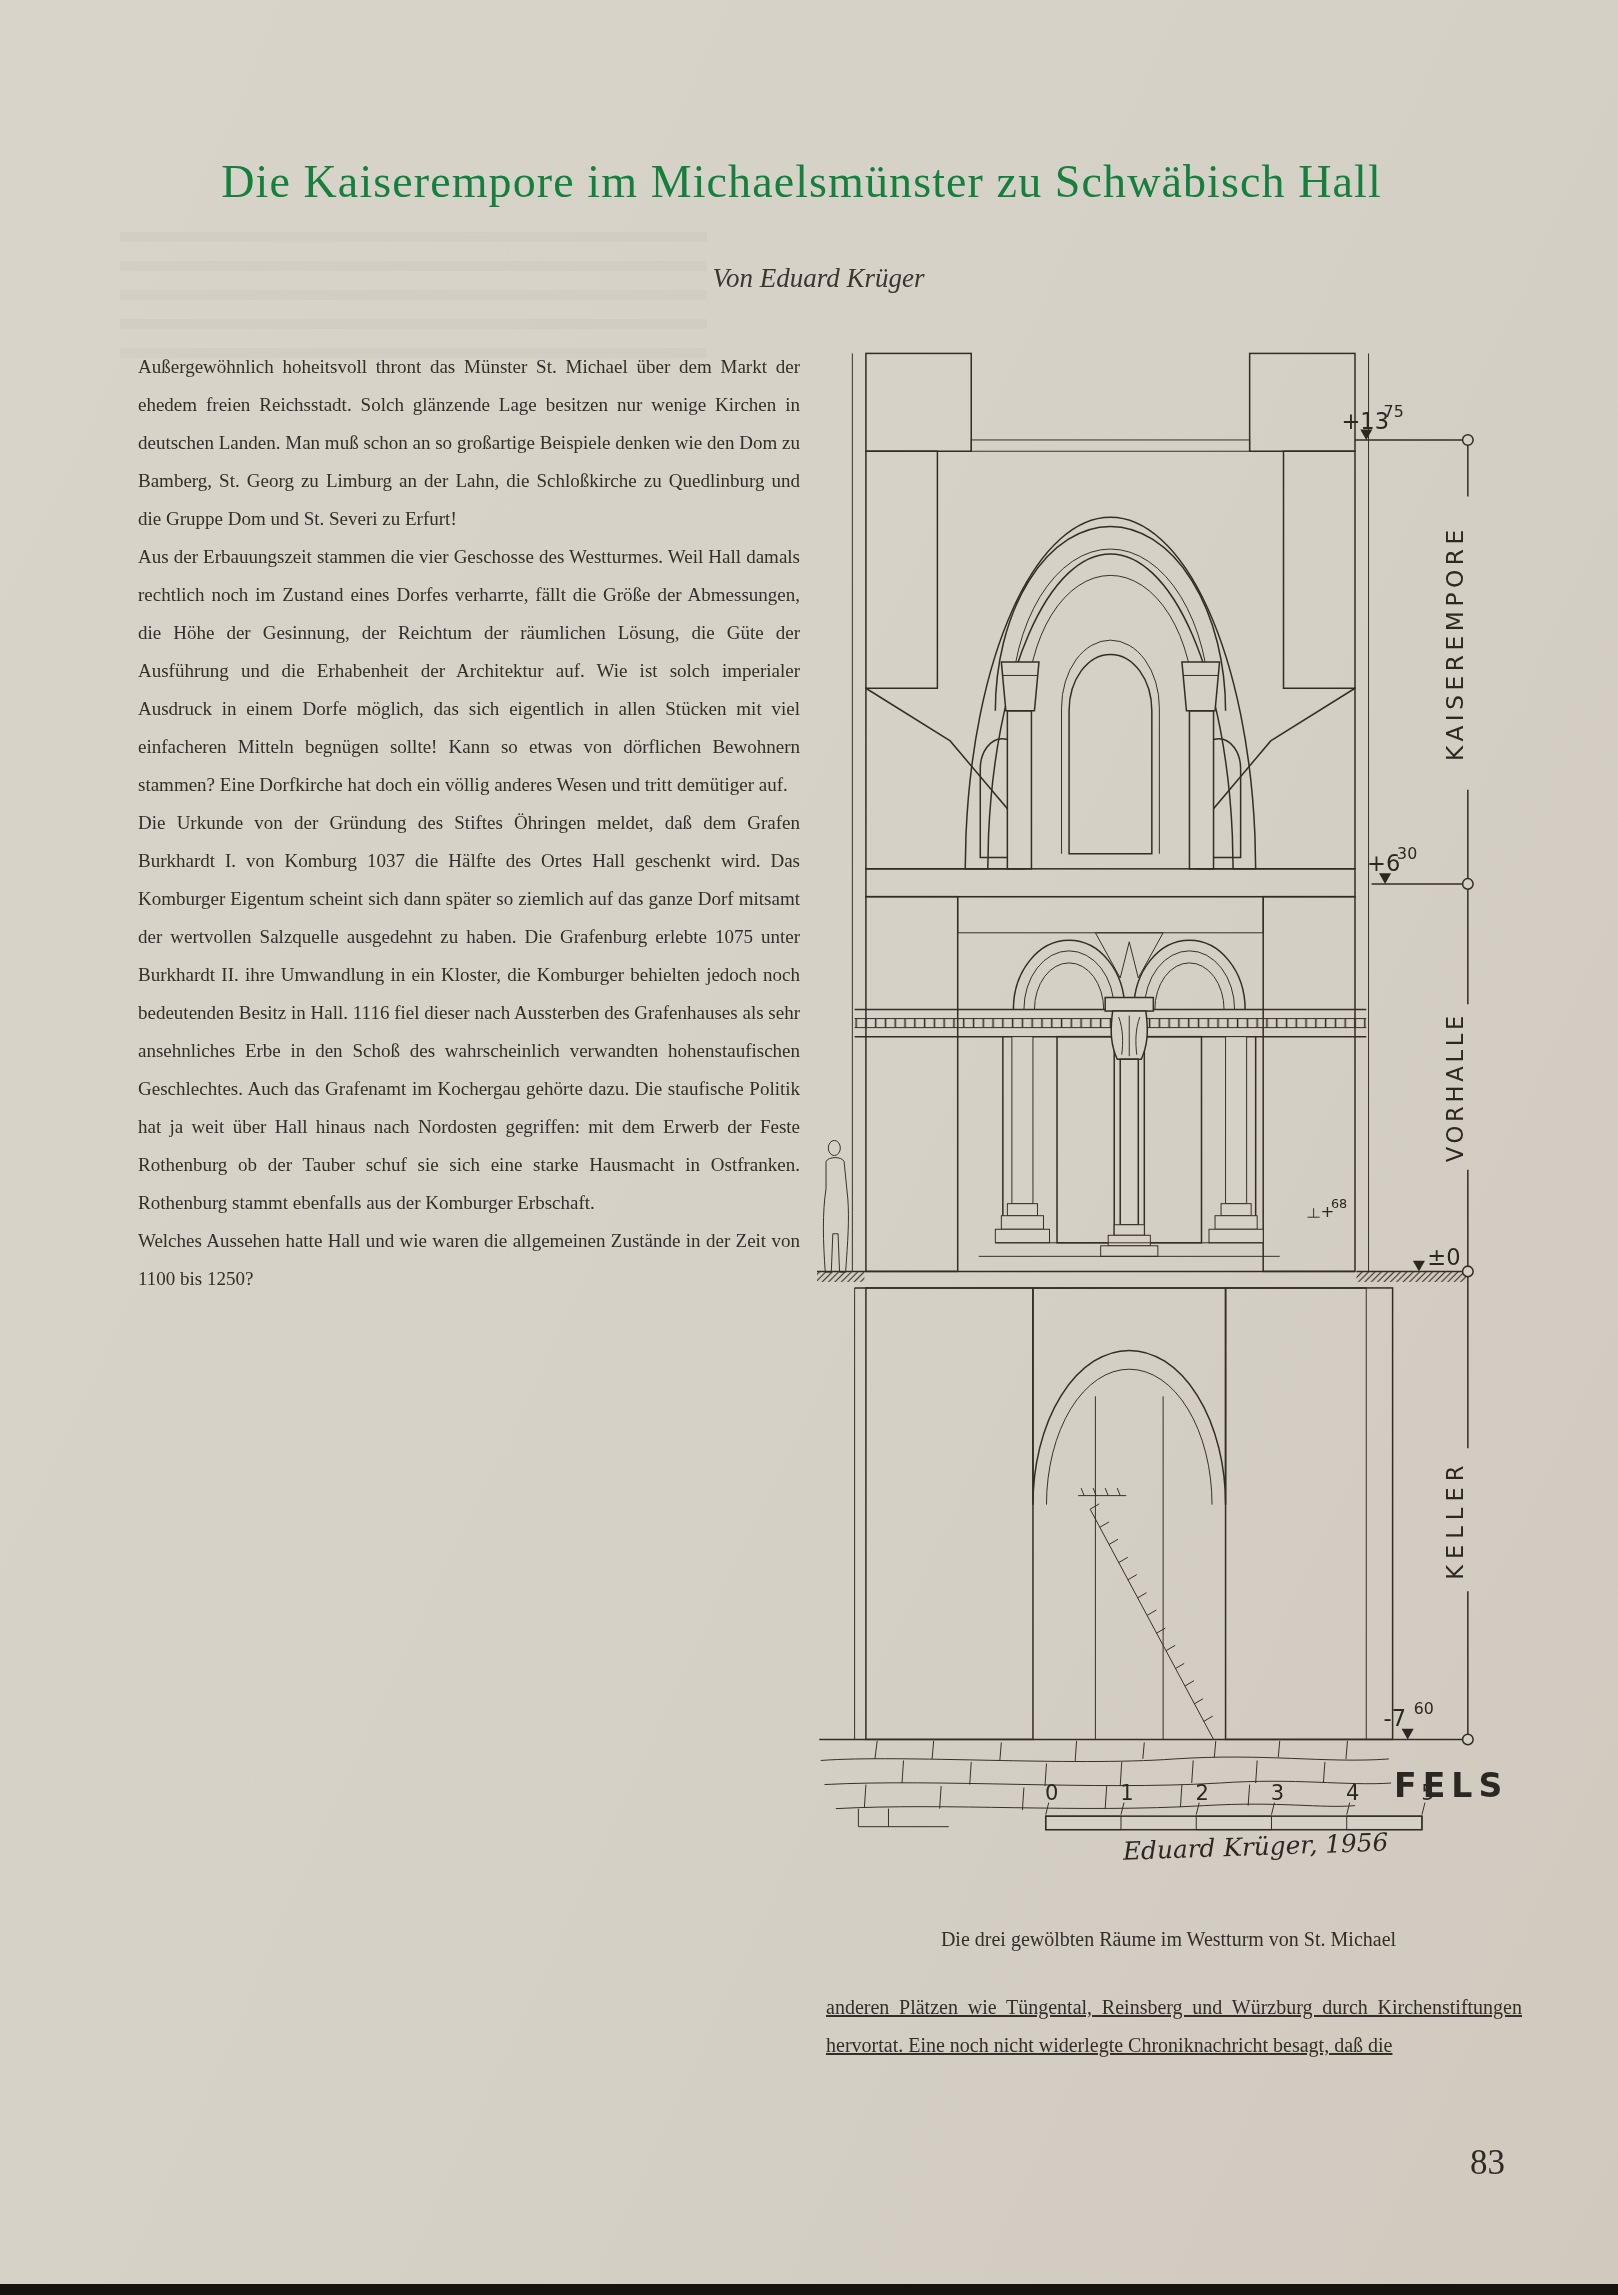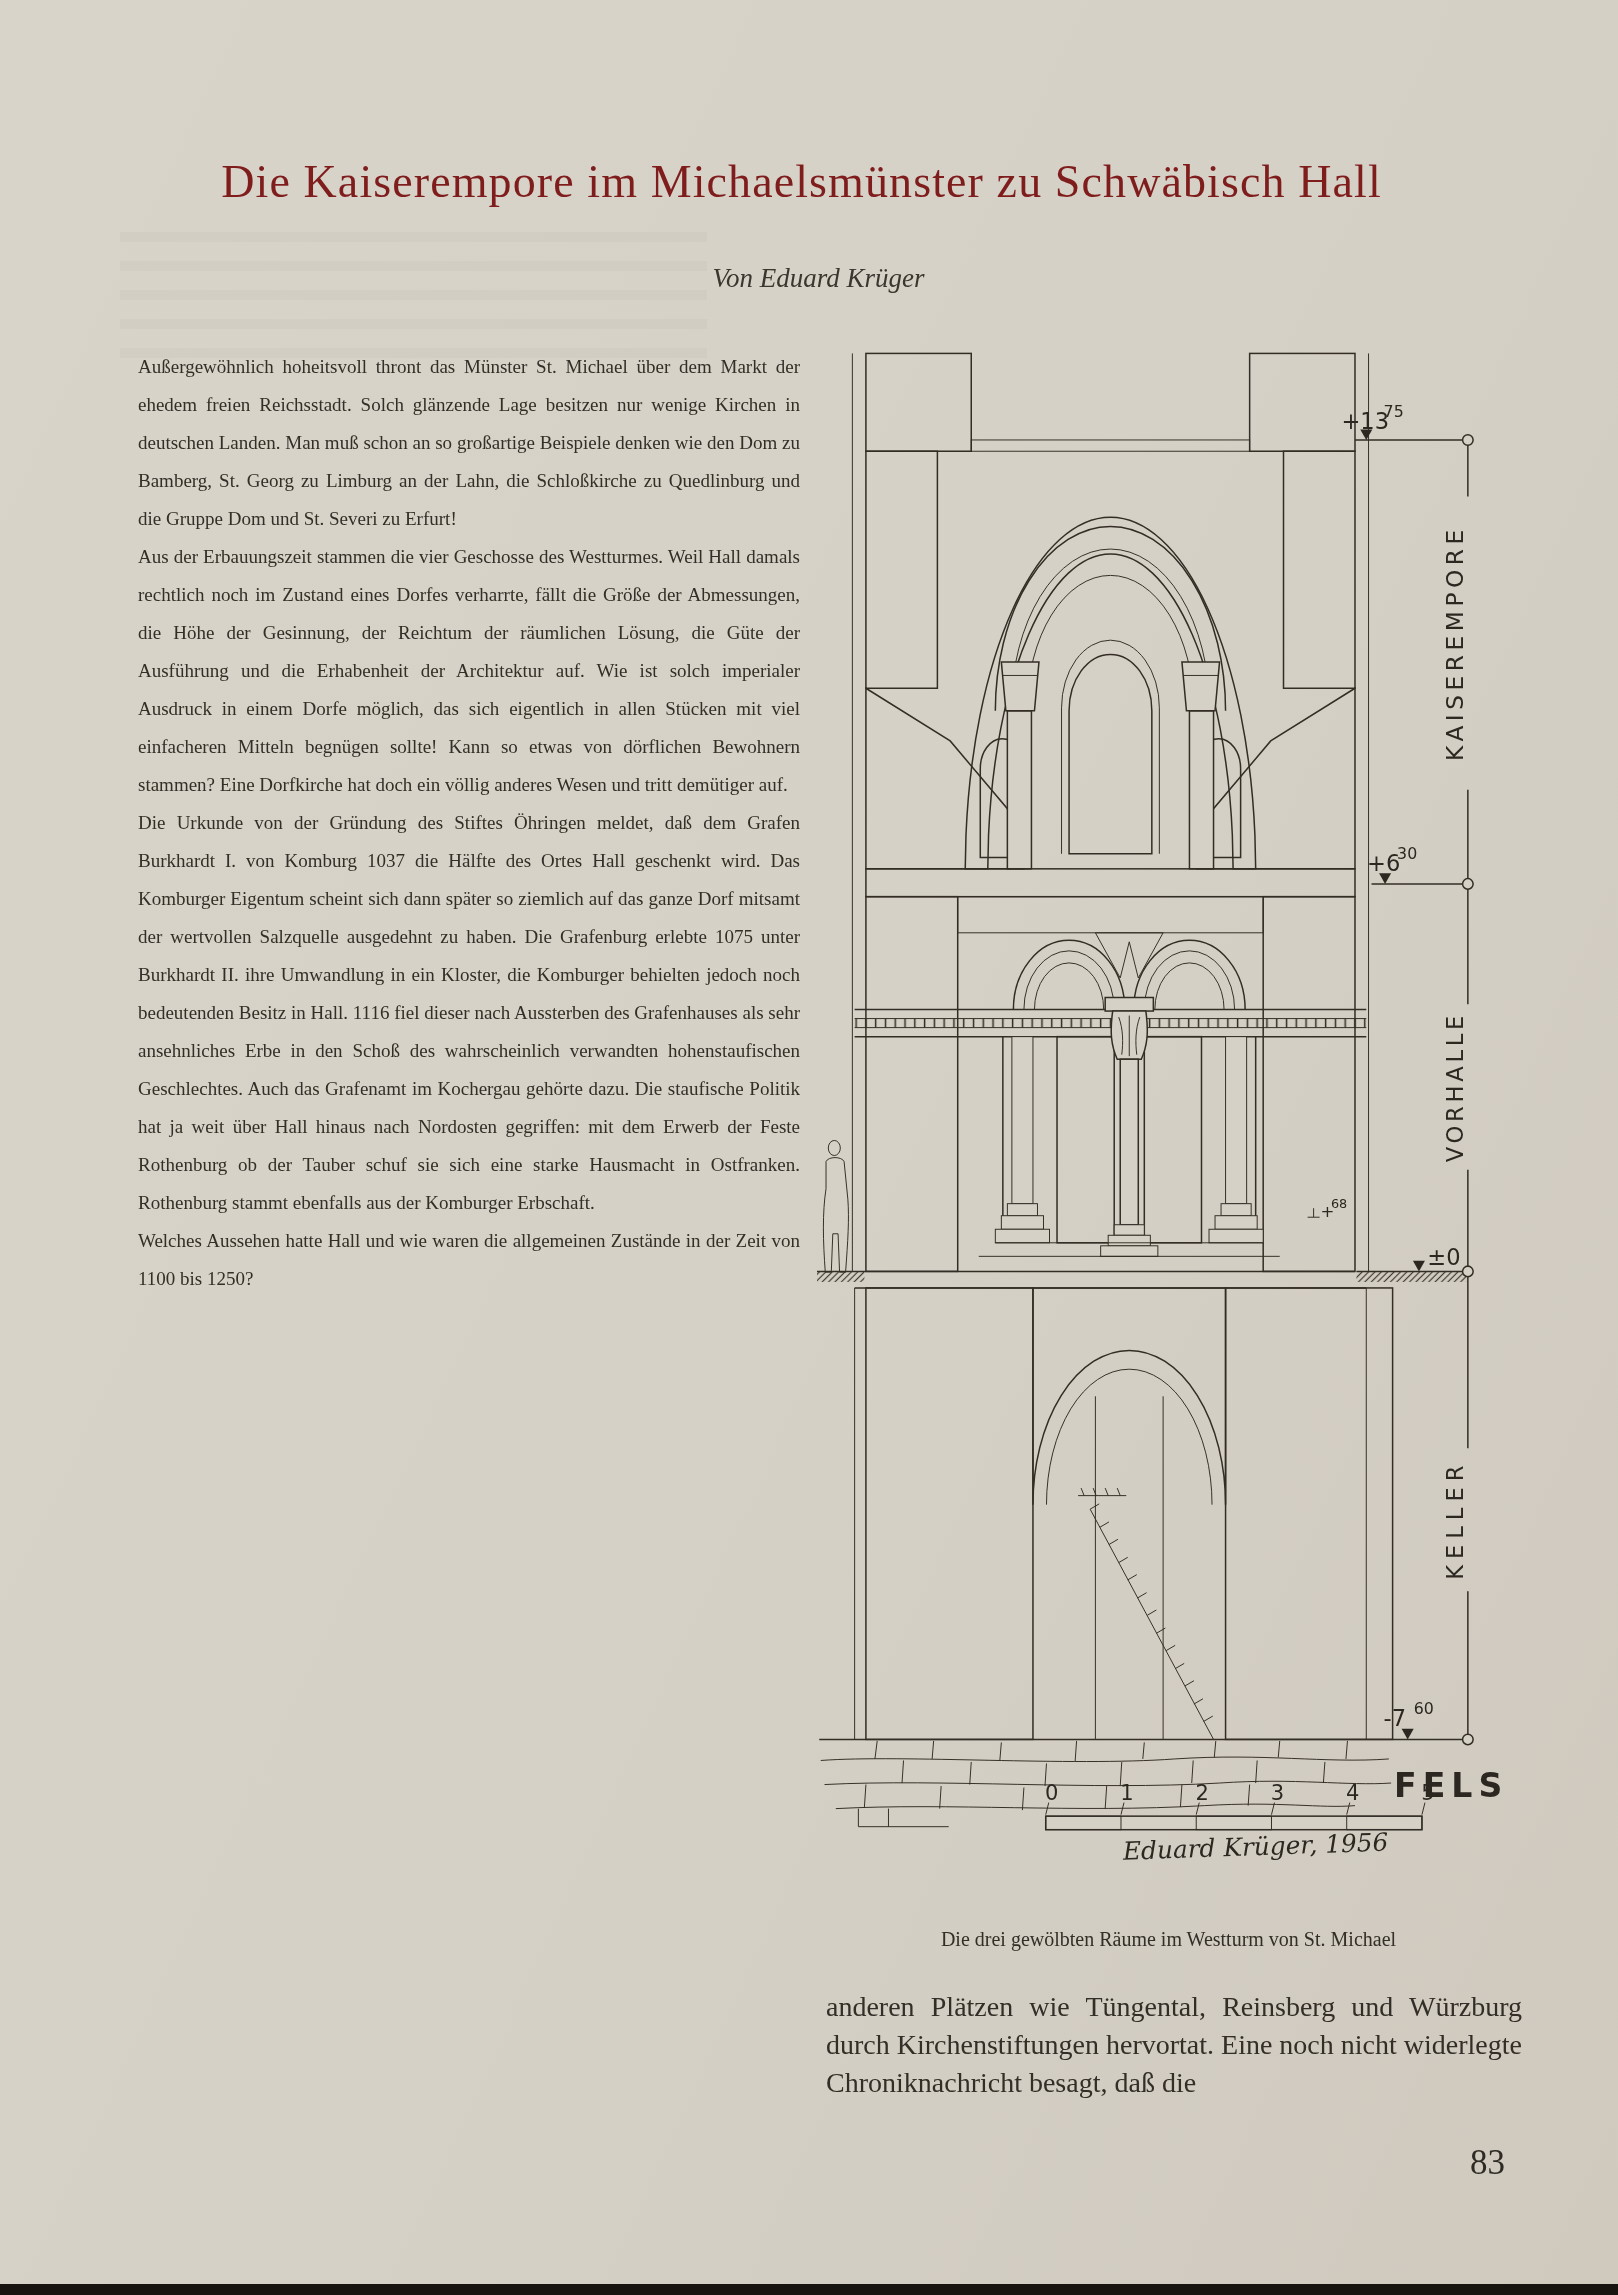--- a/index.html
+++ b/index.html
@@ -2,28 +2,28 @@
 <html style="font-size:12px"><head>
 <meta charset="utf-8">
 <style>
   html,body{margin:0;padding:0;}
   body{
     width:1618px;height:2295px;position:relative;overflow:hidden;
     background:linear-gradient(115deg,#d9d4ca 0%,#d6d1c7 50%,#cfc9be 100%);
     font-family:"Liberation Serif",serif;color:#35302a;
   }
   .title{position:absolute;left:0;top:155px;width:1603px;text-align:center;
-    font-size:46px;letter-spacing:1.1px;color:#7f1d1d;}
+    font-size:46px;letter-spacing:1.1px;color:#15803d;}
   .byline{position:absolute;left:0;top:263px;width:1603px;text-align:center;
     font-style:italic;font-size:27px;color:#3b362f;padding-left:17px;}
   .colL{position:absolute;left:138px;top:348px;width:662px;
     font-size:19px;line-height:38px;text-align:justify;color:#332e27;}
   .colL p{margin:0;}
   .colR{position:absolute;left:826px;top:1988px;width:696px;
-    font-size:28px;line-height:38px;text-align:justify;color:#332e27;}
+    font-size:20px;line-height:38px;text-align:justify;color:#332e27;text-decoration:underline;}
   .colR p{margin:0;}
   .caption{position:absolute;left:811px;top:1928px;width:715px;text-align:center;
     font-size:20px;color:#332e27;}
   .pagenum{position:absolute;right:113px;top:2143px;font-size:35px;color:#2e2a24;}
   .bottombar{position:absolute;left:0;bottom:0;width:100%;height:11.3px;background:#17140f;}
   .ghost{position:absolute;left:120px;top:215px;width:587px;height:143px;pointer-events:none;
     background:repeating-linear-gradient(0deg,rgba(115,105,88,0.05) 0 9.8px,transparent 9.8px 29px);}
   svg.fig{position:absolute;left:817px;top:342px;}
   .ln{stroke:#332d26;stroke-width:2;fill:none;}
   .lt{stroke:#332d26;stroke-width:1.3;fill:none;}

